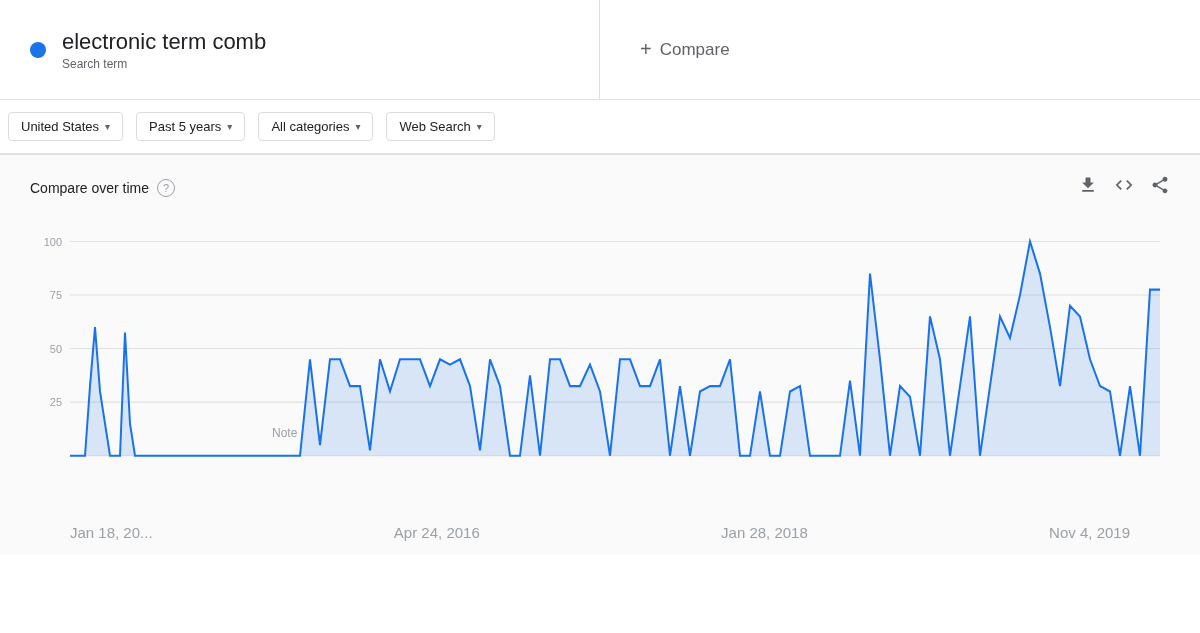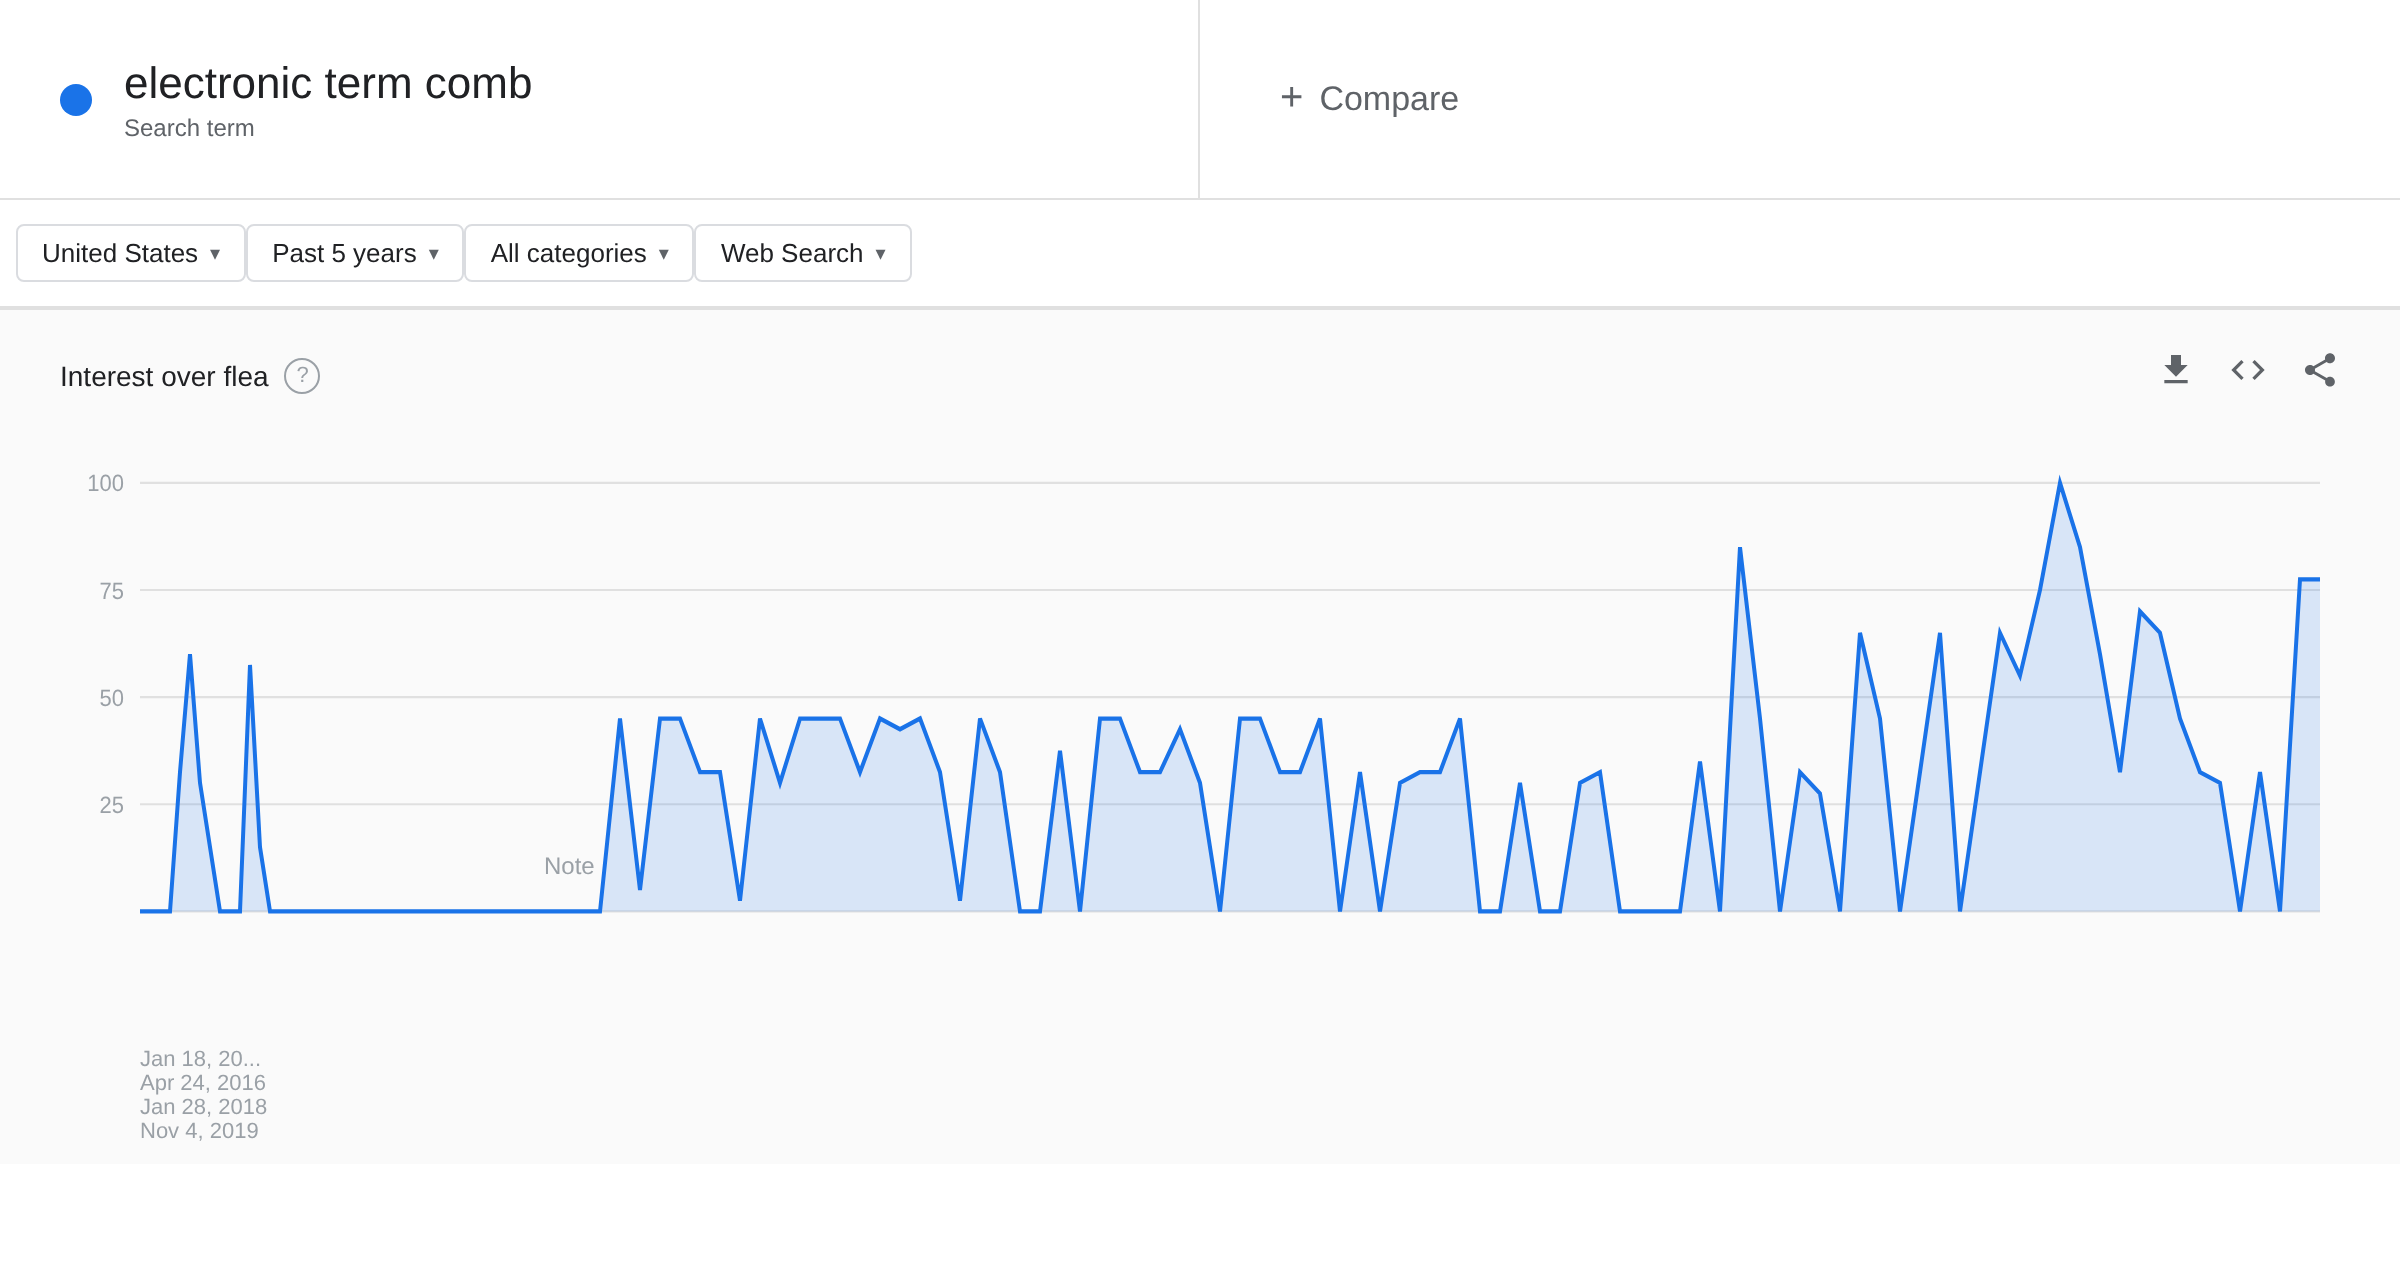--- a/index.html
+++ b/index.html
@@ -49,21 +49,21 @@
     .compare-section span {
       font-size: 17px;
       color: #5f6368;
     }
 
     .filters {
       display: flex;
       align-items: flex-start;
       padding: 12px 0 12px 8px;
       border-bottom: 2px solid #e0e0e0;
-      gap: 0;
+      gap: 13px;
     }
     .filter-btn {
       display: flex;
       align-items: center;
       padding: 6px 12px;
       border: 1px solid #dadce0;
       border-radius: 4px;
       background: #fff;
       color: #202124;
       font-size: 13px;
@@ -125,23 +125,22 @@
     }
     .chart-canvas {
       width: 100%;
       height: 100%;
     }
 
     .x-labels {
       display: flex;
       justify-content: space-between;
       padding: 4px 40px 0 40px;
-      font-size: 11px;
+      font-size: 15px;
       color: #9aa0a6;
-      flex-direction: column;
     }
 
     .note-label {
       position: absolute;
       bottom: 80px;
       left: 242px;
       font-size: 12px;
       color: #9aa0a6;
     }
   </style>
@@ -177,21 +176,21 @@
   </button>
   <button class="filter-btn">
     <span>Web Search</span>
     <span class="chevron">▾</span>
   </button>
 </div>
 
 <div class="chart-section">
   <div class="chart-header">
     <div class="chart-title-row">
-      <span class="chart-title">Interest over flea</span>
+      <span class="chart-title">Compare over time</span>
       <div class="help-icon">
         <span>?</span>
       </div>
     </div>
     <div class="chart-actions">
       <span class="chart-action-btn">
         <svg width="20" height="20" viewBox="0 0 24 24" fill="#5f6368">
             <path d="M19 9h-4V3H9v6H5l7 7 7-7zM5 18v2h14v-2H5z"></path>
           </svg>
       </span>

